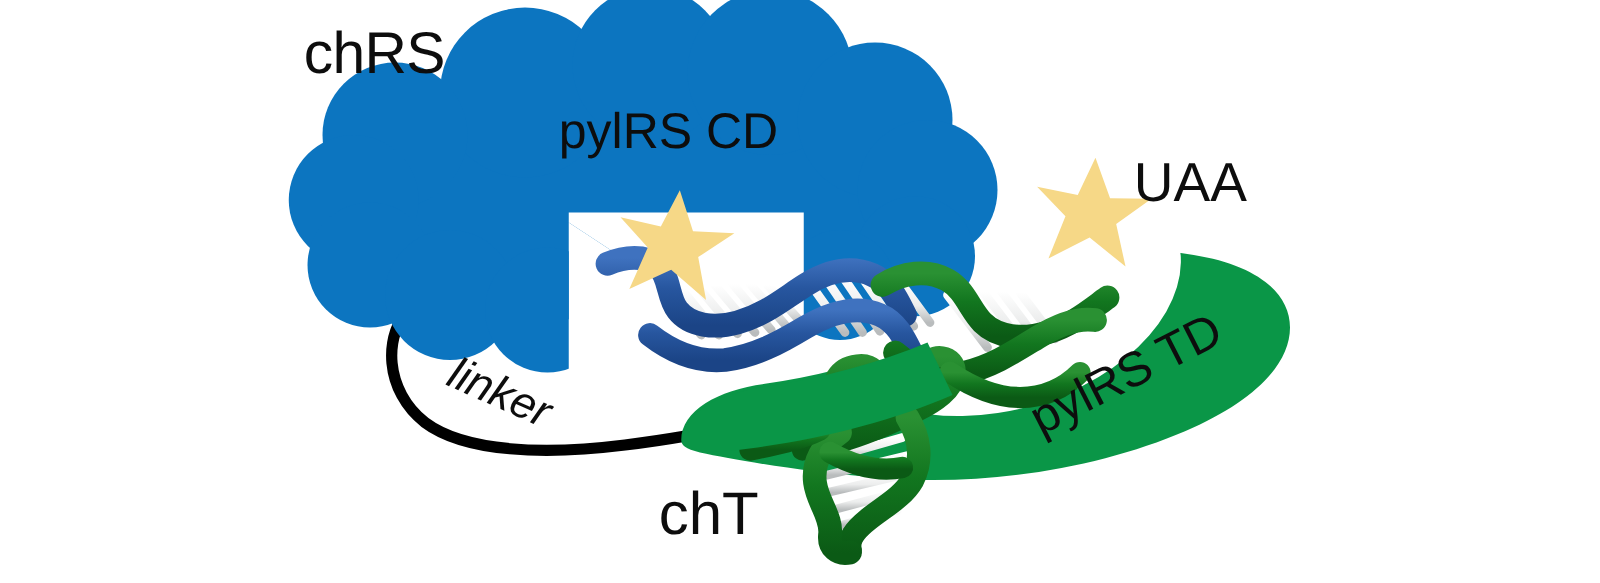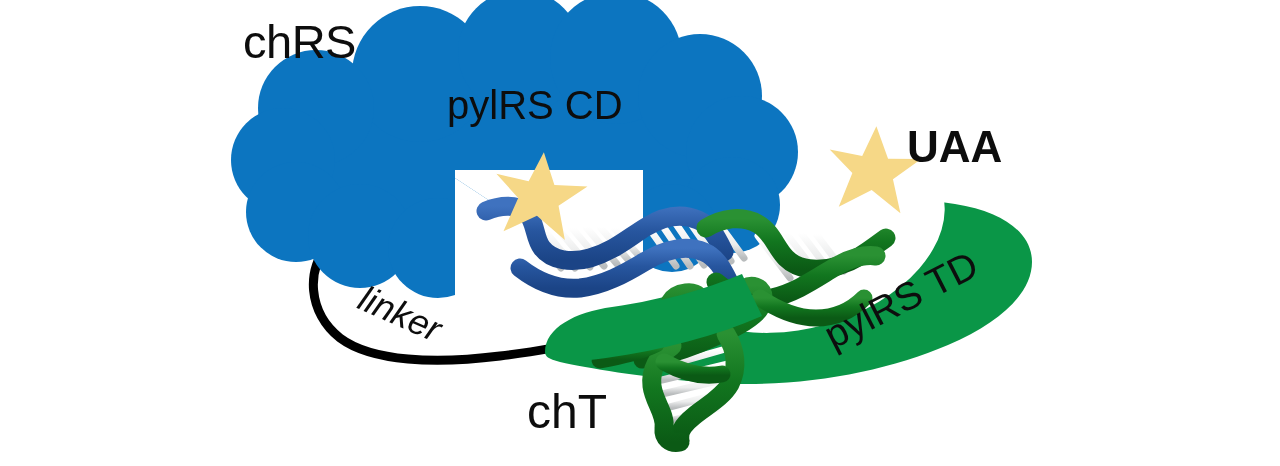--- a/index.html
+++ b/index.html
@@ -13,21 +13,21 @@
   .lbl{
     position:absolute;
     color:#0d0d0d;
     font-family:"Liberation Sans", sans-serif;
     white-space:nowrap;
     line-height:1;
     -webkit-font-smoothing:antialiased;
   }
   #lbl-chrs{left:243px;top:18px;font-size:47px;letter-spacing:-0.5px;}
   #lbl-aars{left:447px;top:85px;font-size:40px;letter-spacing:0px;}
-  #lbl-uaa{left:907px;top:125px;font-size:44px;letter-spacing:0px;font-weight:bold;}
+  #lbl-uaa{left:907px;top:125px;font-size:44px;letter-spacing:0px;}
   #lbl-cht{left:527px;top:388px;font-size:48px;letter-spacing:0px;}
   #lbl-linker{
     left:368px;top:280px;font-size:36px;font-style:italic;
     transform:rotate(24deg);transform-origin:left top;
   }
   #lbl-pylrs{
     left:818px;top:320px;font-size:39px;
     transform:rotate(-27deg);transform-origin:left top;
   }
 </style>

